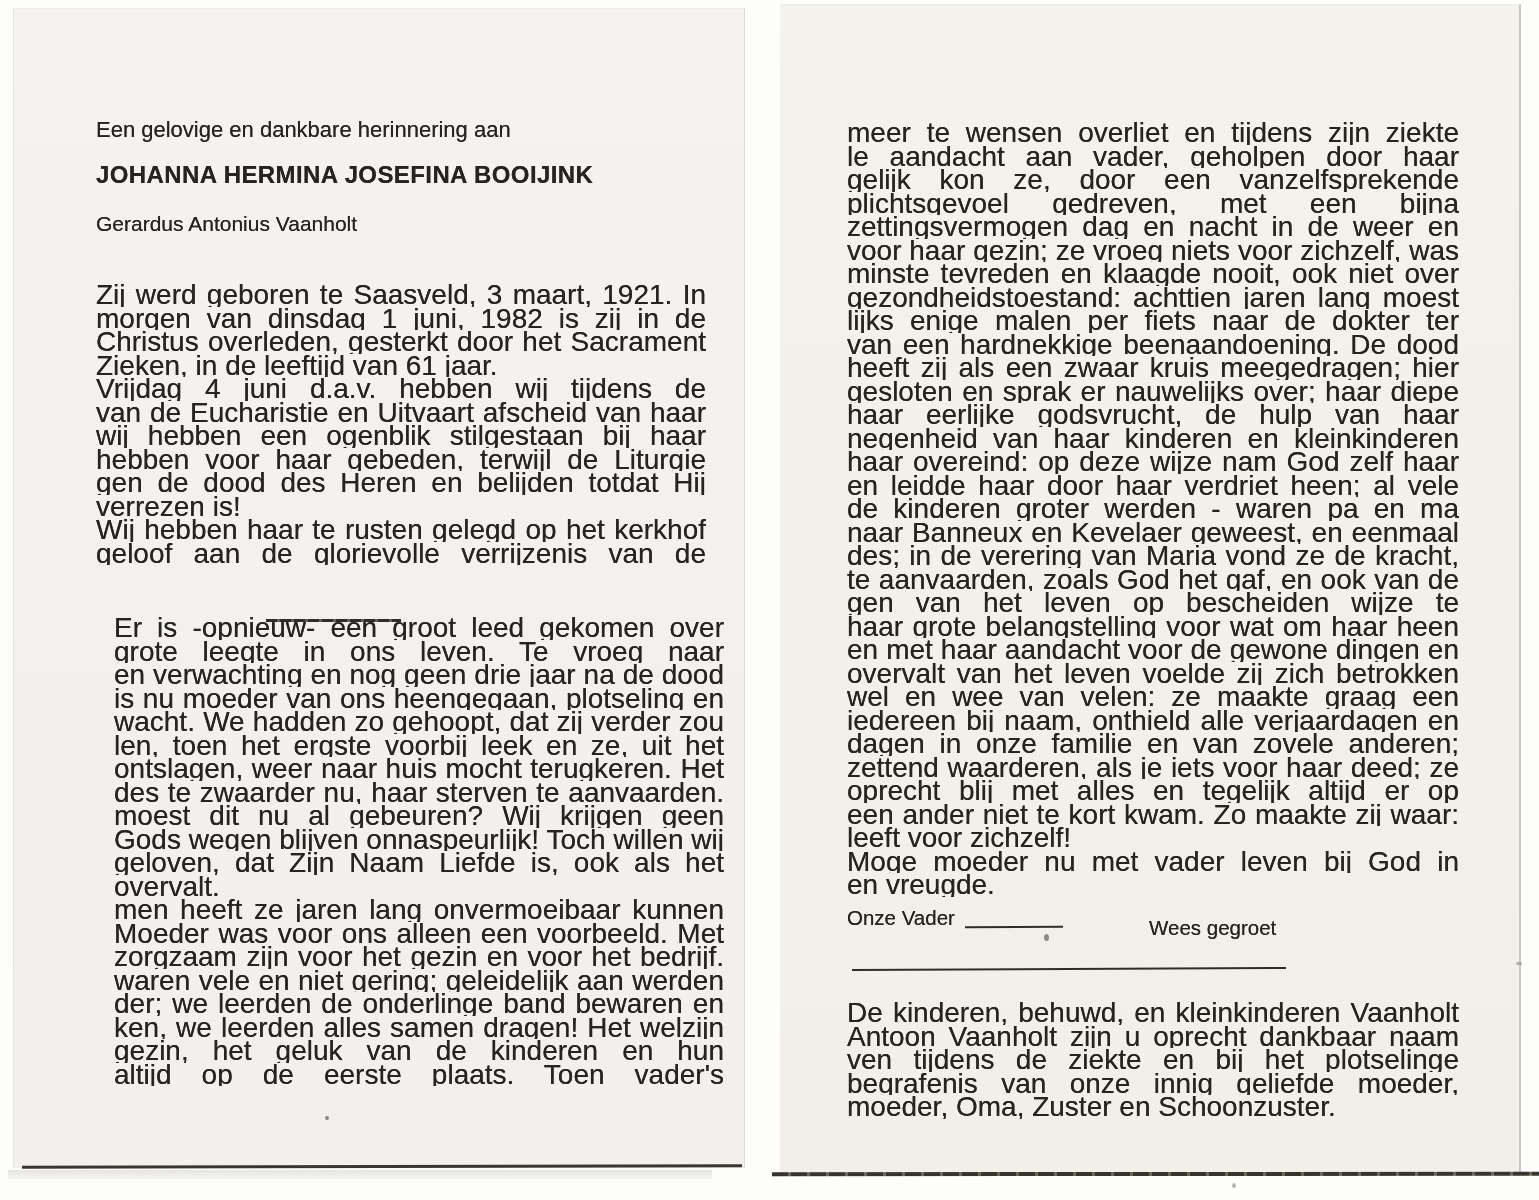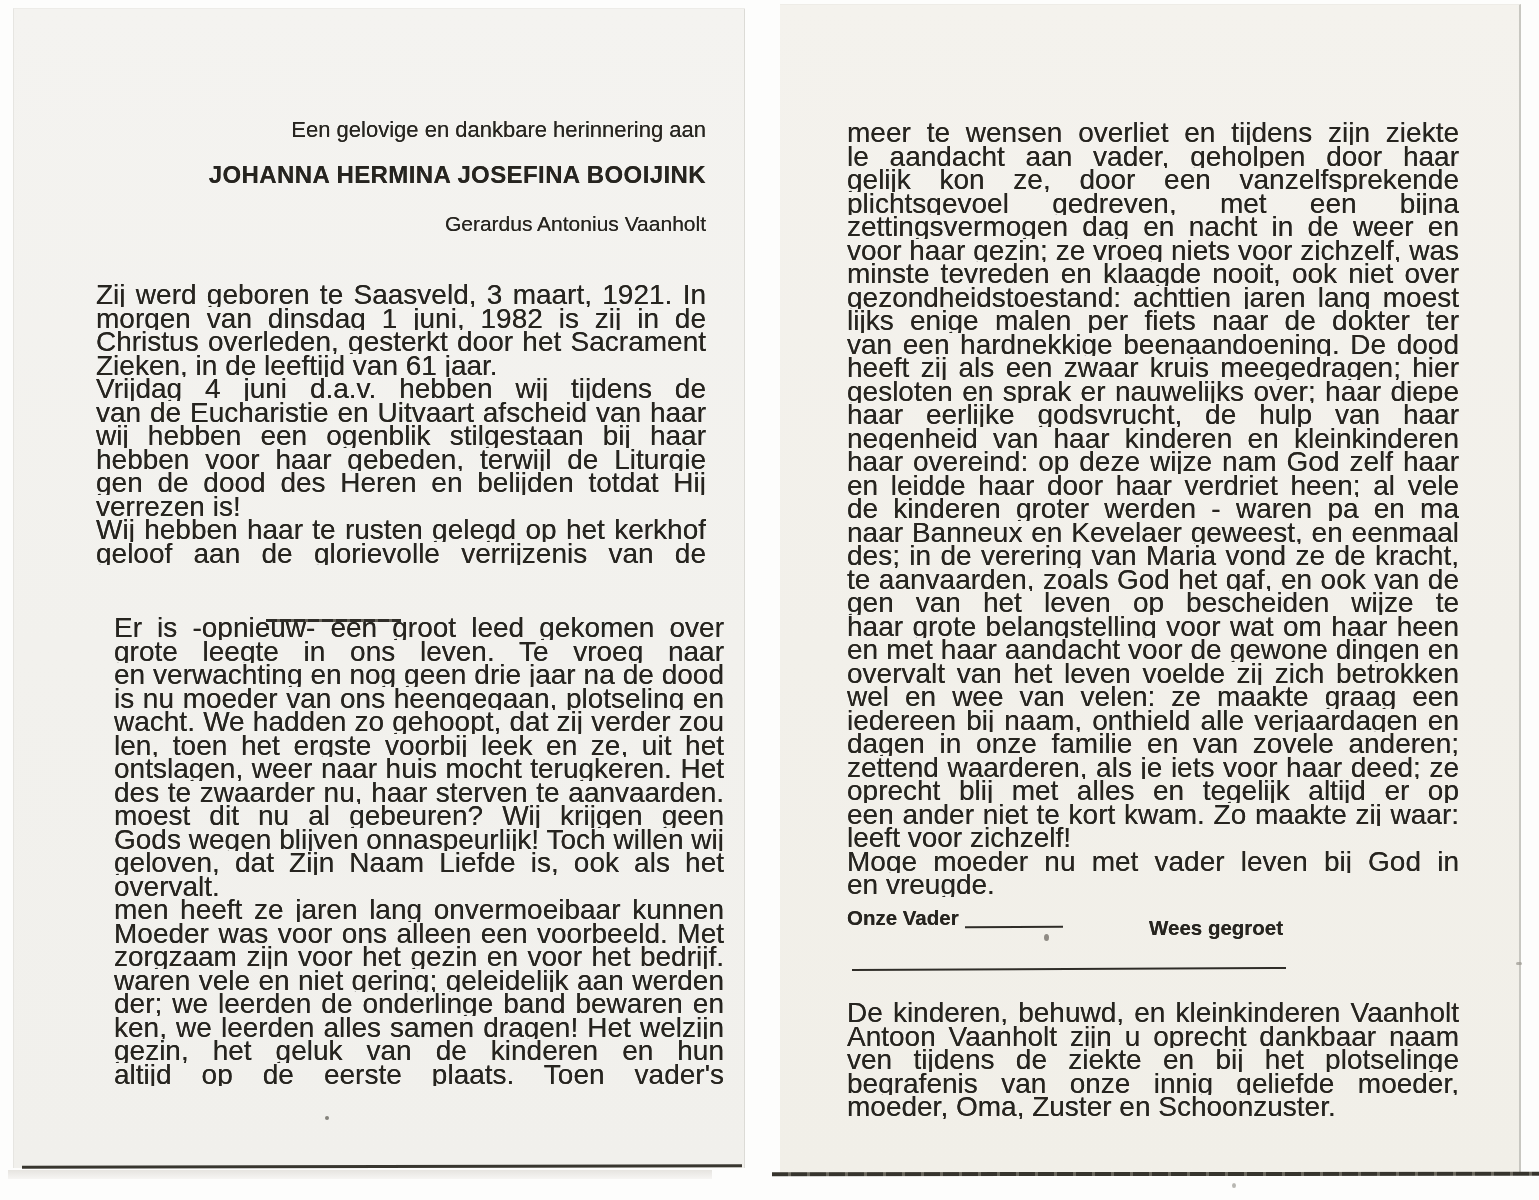--- a/index.html
+++ b/index.html
@@ -45,39 +45,39 @@
   .col-r { left:67px; width:612px; }
 
   .tline {
     height:var(--lh); line-height:var(--lh);
     text-align:justify; text-align-last:justify;
     overflow:hidden; white-space:normal;
   }
   .para:not(.justify-last) .tline:last-child { text-align-last:left; }
 
   
-  .hdr { position:absolute; left:82px; width:610px; text-align:right;
+  .hdr { position:absolute; left:82px; width:610px; text-align:left;
          text-shadow:0 0 0.5px rgba(38,36,31,.85); }
   .intro { top:109px; font-size:22px; line-height:var(--lh); }
   .name  { top:153px; font-size:24px; font-weight:bold; letter-spacing:.4px; line-height:26px; }
   .widow { top:203px; font-size:21px; }
   .widow .wline { height:var(--lh); line-height:var(--lh); }
 
   .body1 { top:274px; }
   .body2 { top:607px;margin-left:18px; }
   .divider {
     position:absolute; left:252px; top:610px; width:135px; height:3px;
     background:repeating-linear-gradient(90deg,#2f2d28 0 11px,#625f56 11px 14px);
   }
 
   
   .rbody   { top:116px; }
   .closing { top:996px; }
   .prayer-row { position:absolute; left:67px; top:901px; width:612px; height:32px;
-                font-size:20.5px; text-shadow:0 0 0.5px rgba(38,36,31,.85);font-weight:bold; }
+                font-size:20.5px; text-shadow:0 0 0.5px rgba(38,36,31,.85); }
   .prayer-left-label  { position:absolute; left:0;   top:0; line-height:var(--lh); }
   .prayer-right-label { position:absolute; left:302px; top:10px; line-height:var(--lh); }
   .prayer-line { position:absolute; left:118px; top:20px; width:98px; height:2px;
                  background:#2f2d28; transform:rotate(-0.3deg); }
   .hrule { position:absolute; left:72px; top:963px; width:434px; height:2px;
            background:#2f2d28; transform:rotate(-0.25deg); }
 
   
   .spk { position:absolute; border-radius:50%; }
   .spk1 { left:1044px; top:934px; width:5px; height:7px; background:#6d6a61; opacity:.75; }

